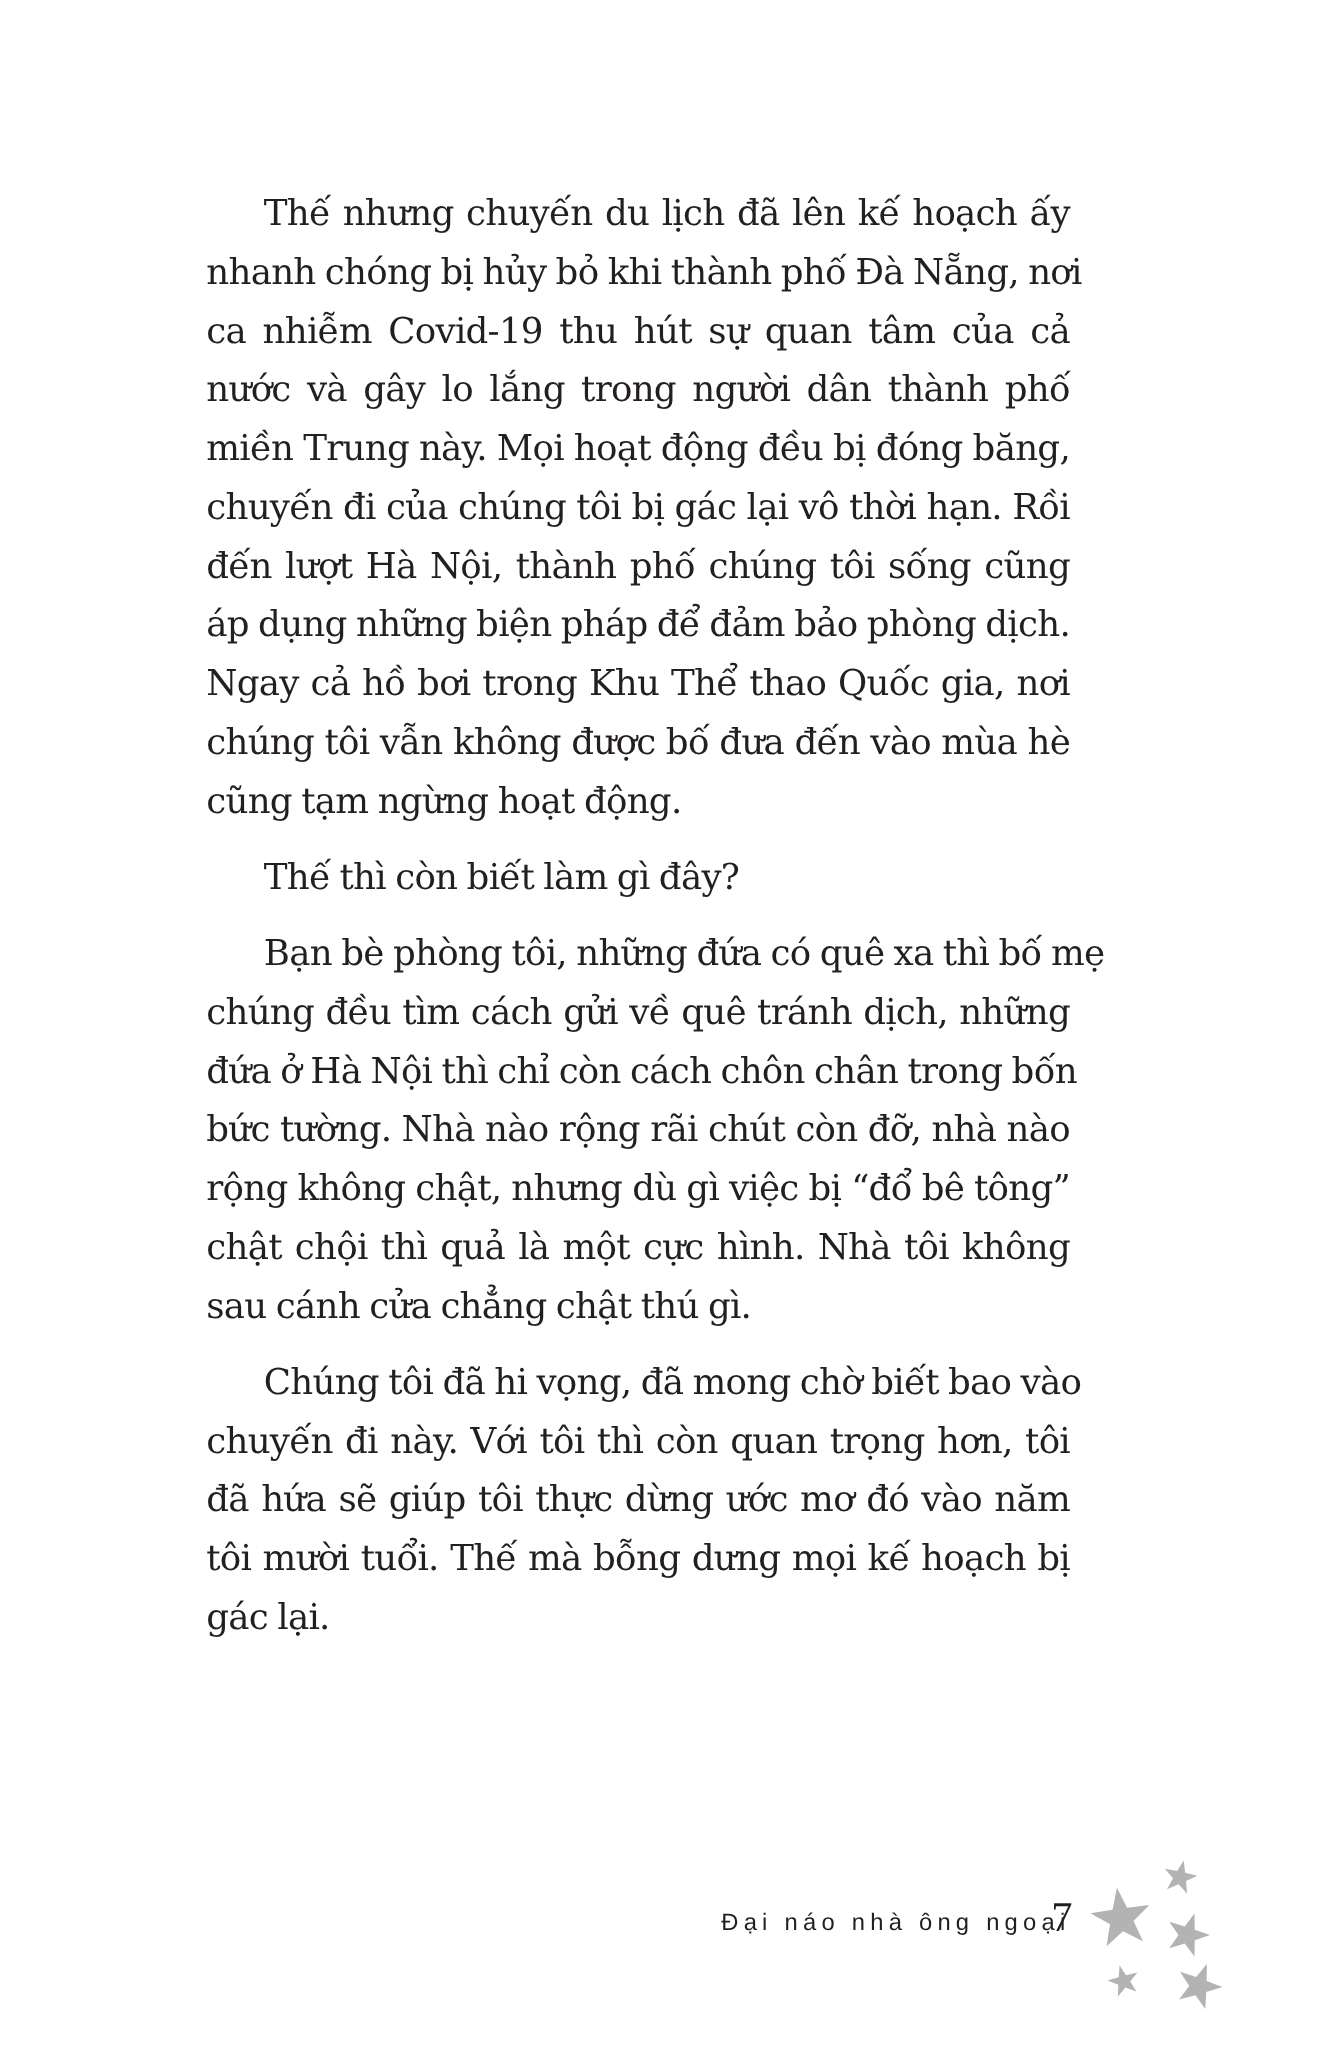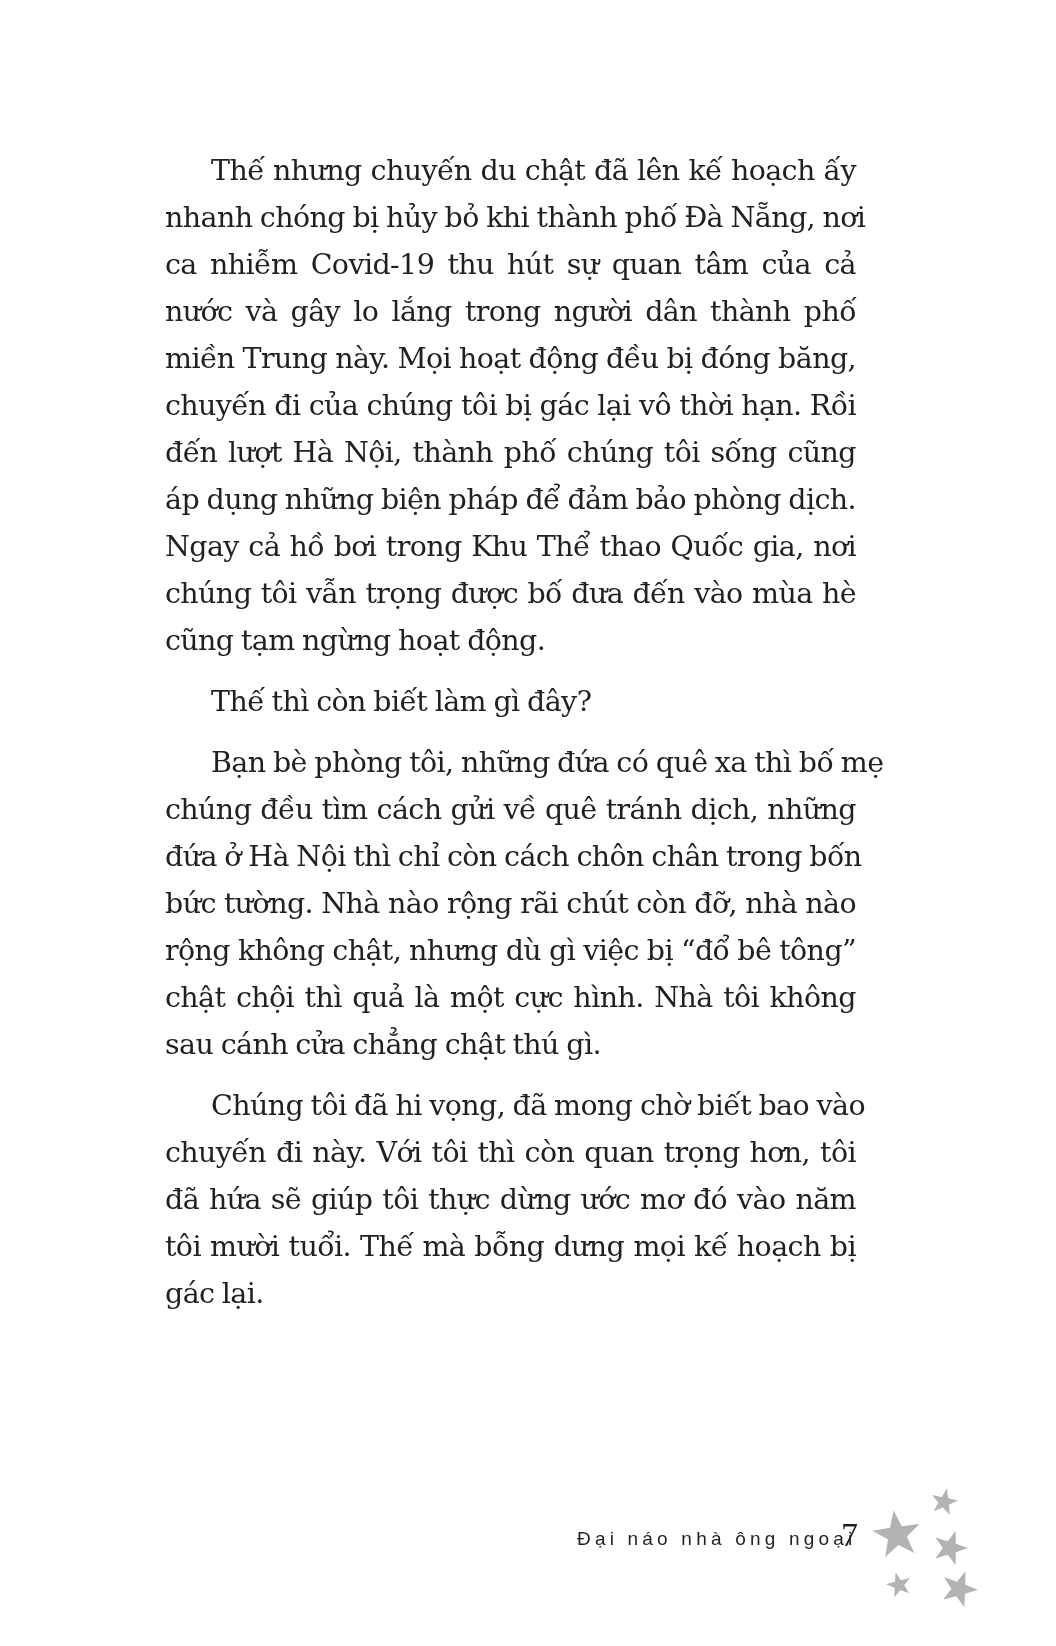--- a/index.html
+++ b/index.html
@@ -82,30 +82,30 @@
     }
   </style>
 </head>
 <body>
 
 <div class="page">
 
   <div class="text-block">
 
     <p class="paragraph">
-      <span class="line indent">Thế nhưng chuyến du chật đã lên kế hoạch ấy</span>
+      <span class="line indent">Thế nhưng chuyến du lịch đã lên kế hoạch ấy</span>
       <span class="line">nhanh chóng bị hủy bỏ khi thành phố Đà Nẵng, nơi</span>
       <span class="line">ca nhiễm Covid-19 thu hút sự quan tâm của cả</span>
       <span class="line">nước và gây lo lắng trong người dân thành phố</span>
       <span class="line">miền Trung này. Mọi hoạt động đều bị đóng băng,</span>
       <span class="line">chuyến đi của chúng tôi bị gác lại vô thời hạn. Rồi</span>
       <span class="line">đến lượt Hà Nội, thành phố chúng tôi sống cũng</span>
       <span class="line">áp dụng những biện pháp để đảm bảo phòng dịch.</span>
       <span class="line">Ngay cả hồ bơi trong Khu Thể thao Quốc gia, nơi</span>
-      <span class="line">chúng tôi vẫn trọng được bố đưa đến vào mùa hè</span>
+      <span class="line">chúng tôi vẫn không được bố đưa đến vào mùa hè</span>
       <span class="line last">cũng tạm ngừng hoạt động.</span>
     </p>
     <div class="para-gap"></div>
 
     <p class="paragraph">
       <span class="line indent last">Thế thì còn biết làm gì đây?</span>
     </p>
     <div class="para-gap"></div>
 
     <p class="paragraph">

